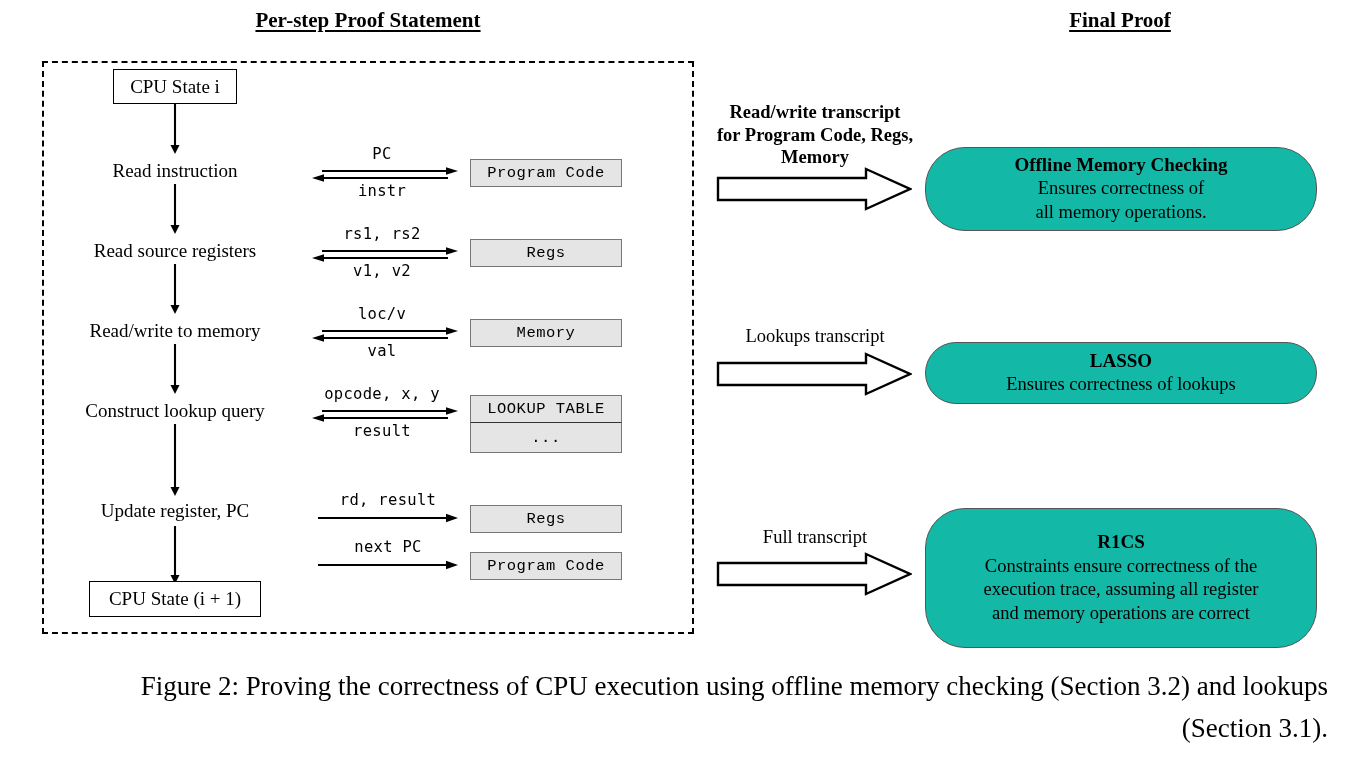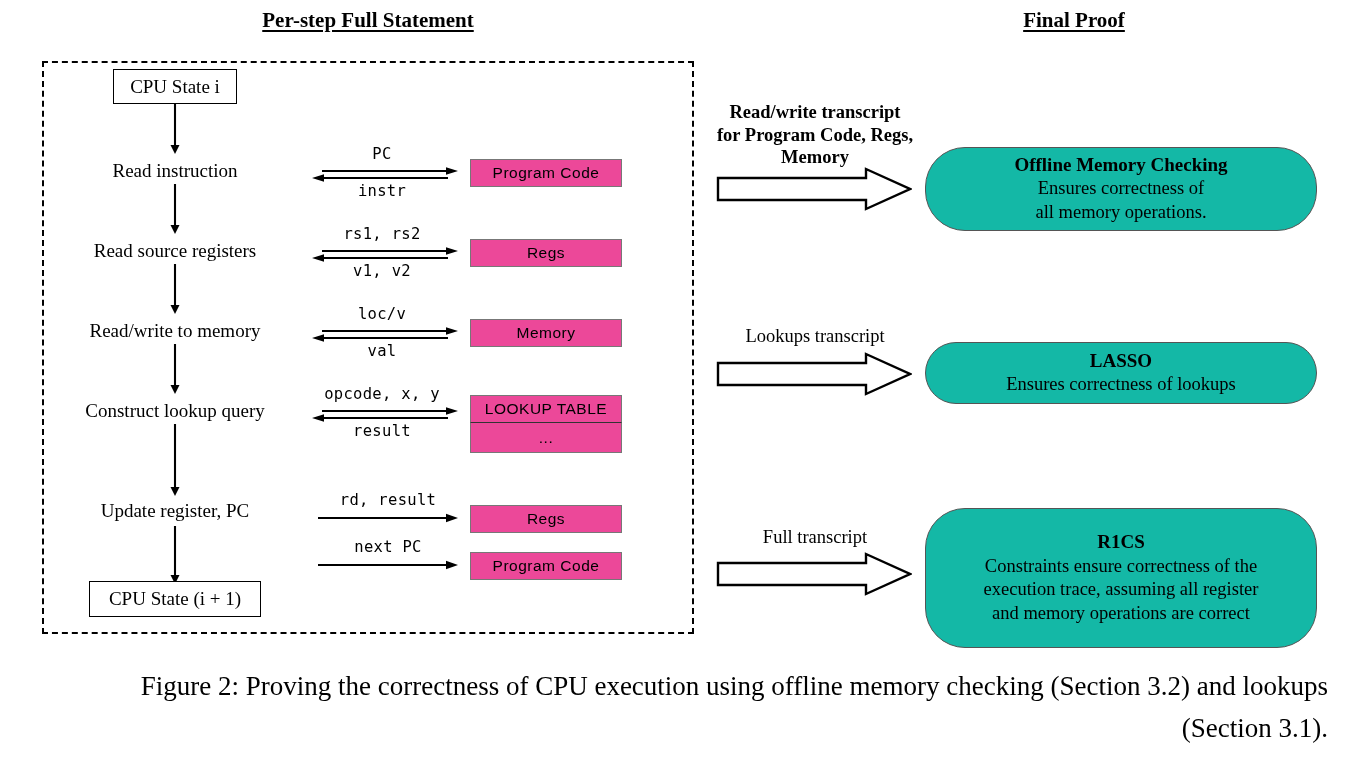--- a/index.html
+++ b/index.html
@@ -48,24 +48,24 @@
     font-size: 19px;
     white-space: nowrap;
     background: #fff;
   }
   .mono-box {
     border: 1.4px solid #777;
     box-sizing: border-box;
     display: flex;
     align-items: center;
     justify-content: center;
-    font-family: Liberation Sans, sans-serif;
+    font-family: Liberation Mono, monospace;
     font-size: 15.5px;
     letter-spacing: 0.5px;
-    background: #ec4899;
+    background: #e5e5e5;
     color: #000;
   }
   .mono-box.tbl-top { border-bottom: 1.2px solid #333; }
 
   
   .step-label {
     font-size: 19px;
     white-space: nowrap;
     text-align: center;
     transform: translateX(-50%);
@@ -123,23 +123,23 @@
     line-height: 1.55;
     text-align: right;
   }
 
   svg { display: block; }
   .ln { stroke: #000; fill: none; }
 </style>
 </head>
 <body>
 
-<div class="abs panel-title" style="left:178px; top:8px; width:380px;">Per-step Full Statement</div>
-
-<div class="abs panel-title" style="left:884px; top:8px; width:380px;">Final Proof</div>
+<div class="abs panel-title" style="left:178px; top:8px; width:380px;">Per-step Proof Statement</div>
+
+<div class="abs panel-title" style="left:930px; top:8px; width:380px;">Final Proof</div>
 
 <div class="abs" id="perstep-dashed-box"></div>
 
 <div class="abs state-box" style="left:113px; top:69px; width:124px; height:35px;">
   <span>CPU State i</span>
 </div>
 
 <svg class="abs" style="left:155px; top:100px; width:42px; height:542px;" viewBox="0 0 42 542">
   <defs>
     <marker id="vtip" markerWidth="10" markerHeight="10" refX="5" refY="5" orient="auto" markerUnits="userSpaceOnUse">

